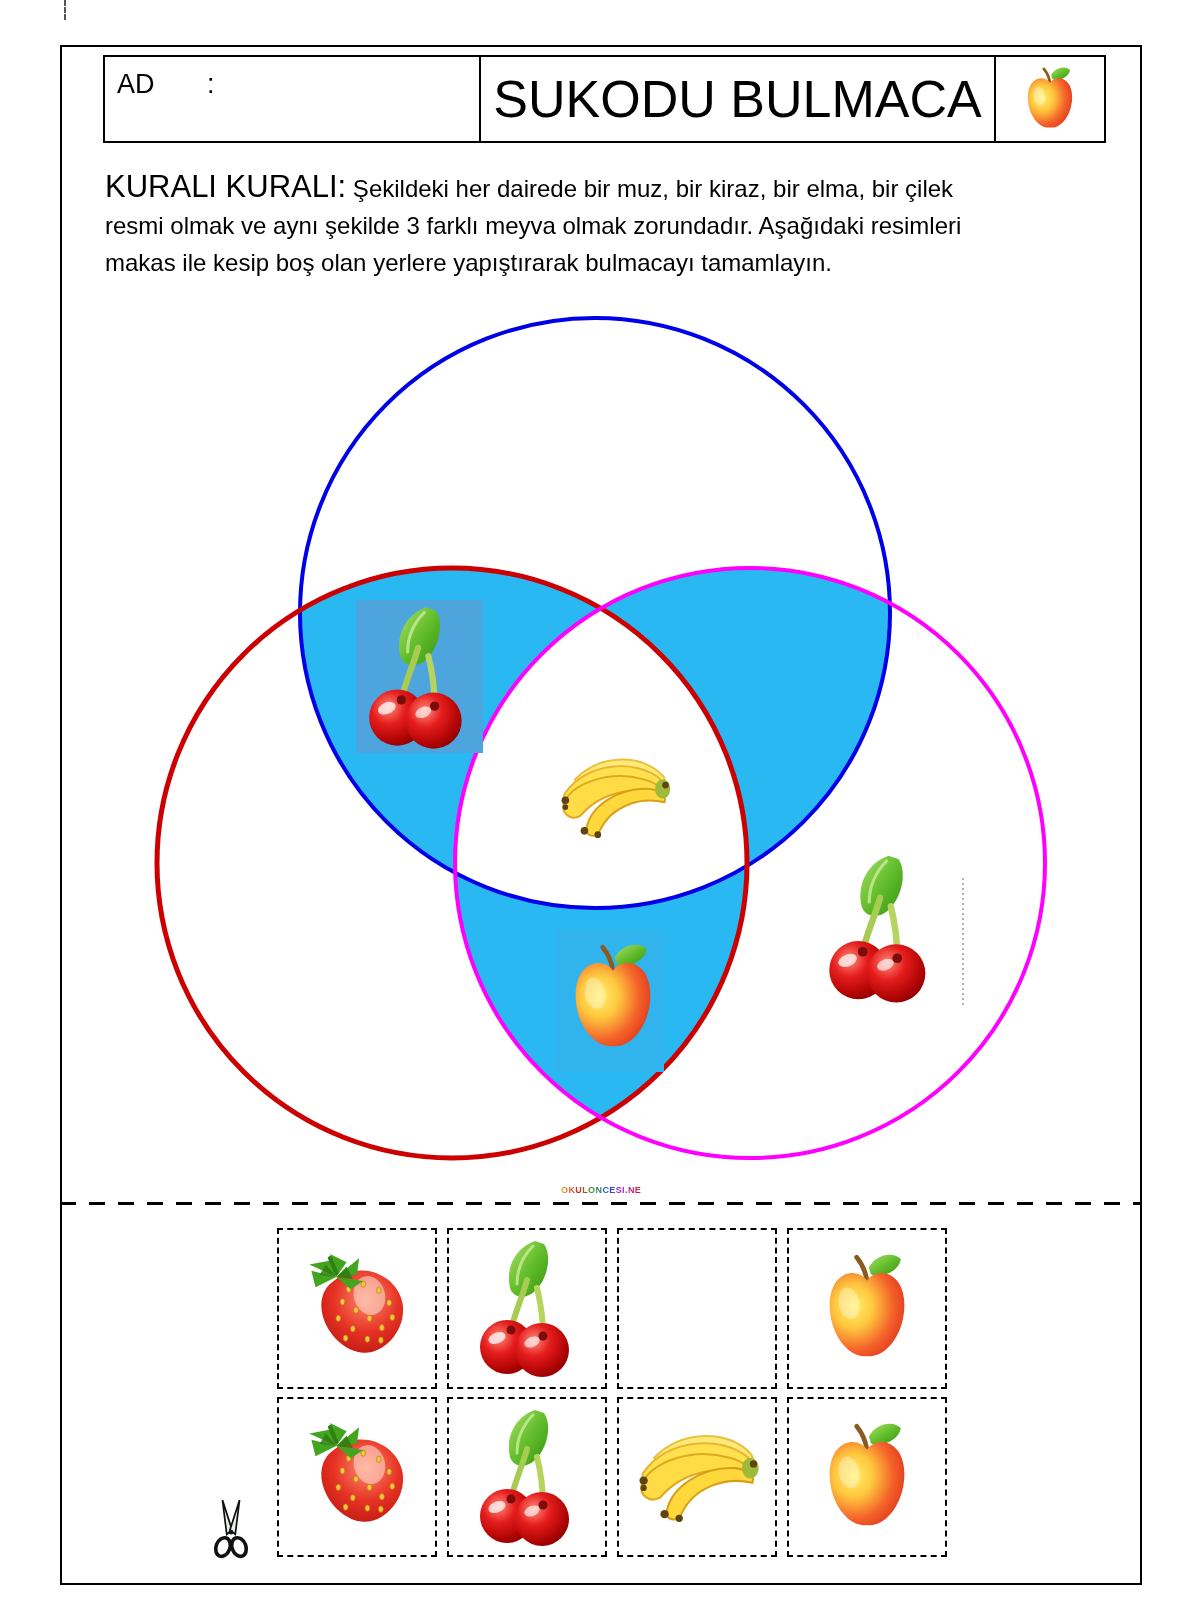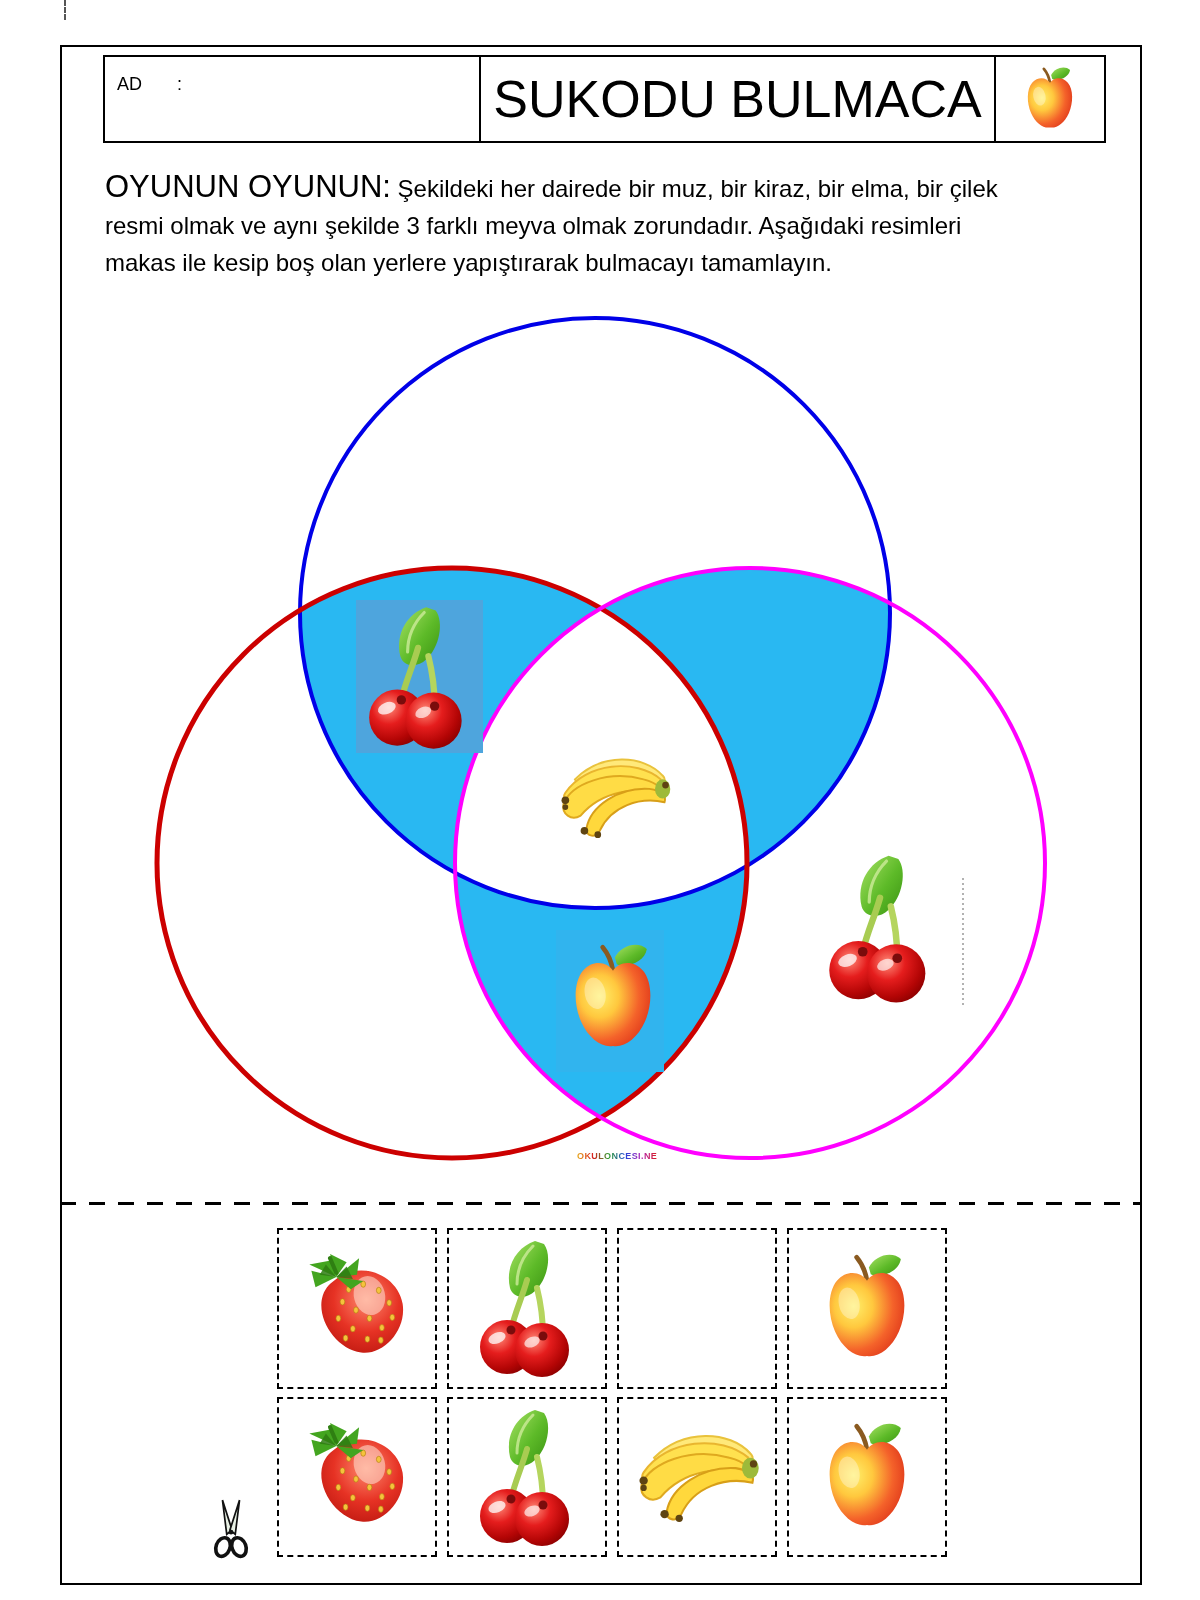--- a/index.html
+++ b/index.html
@@ -7,34 +7,34 @@
     width:1200px;height:1600px;position:relative;background:#ffffff;
     font-family:"Liberation Sans", sans-serif;color:#000;overflow:hidden;
   }
   .abs{position:absolute;}
   
   .page-border{left:60px;top:45px;width:1078px;height:1536px;border:2px solid #000;}
   .reg-mark{left:64px;top:0;width:0;height:20px;border-left:2px dashed #555;}
   
   .header-bar{left:103px;top:55px;width:999px;height:84px;border:2px solid #000;display:flex;background:#fff;}
   .name-box{width:376px;border-right:2px solid #000;box-sizing:border-box;padding:10px 0 0 12px;}
-  .name-line{font-size:18px;line-height:34px;white-space:pre;}
+  .name-line{font-size:27px;line-height:34px;white-space:pre;}
   .title-box{flex:1;border-right:2px solid #000;box-sizing:border-box;display:flex;align-items:center;justify-content:center;}
   .title-text{font-size:52px;letter-spacing:0px;white-space:nowrap;}
   .apple-box{width:108px;display:flex;align-items:center;justify-content:center;}
   .apple-box svg{width:56px;height:68px;}
   
   .rules{left:105px;top:168px;width:893px;font-size:24px;line-height:37px;}
   .rules-label{font-size:31px;}
   
   .venn-layer{left:0;top:0;width:1200px;height:1600px;pointer-events:none;}
   
-  .watermark{left:561px;top:1151px;width:80px;font-size:9px;font-weight:bold;letter-spacing:0.4px;
+  .watermark{left:561px;top:1185px;width:80px;font-size:9px;font-weight:bold;letter-spacing:0.4px;
     background:linear-gradient(90deg,#e6a817,#d92020,#2f9e2f,#2048d9,#b020b8,#d92020);
-    -webkit-background-clip:text;background-clip:text;color:transparent;white-space:nowrap;margin-left:16px;}
+    -webkit-background-clip:text;background-clip:text;color:transparent;white-space:nowrap;}
   
   .cut-line{left:60px;top:1202px;width:1080px;height:3px;
     background:repeating-linear-gradient(90deg,#000 0 16px,transparent 16px 29px);}
   .cut-grid{left:277px;top:1228px;width:670px;height:329px;display:grid;
     grid-template-columns:repeat(4,1fr);grid-template-rows:repeat(2,1fr);gap:8px 10px;}
   .cell{border:2px dashed #000;display:flex;align-items:center;justify-content:center;box-sizing:border-box;background:#fff;}
   .cellfruit{width:120px;height:130px;}
   .fz-strawberry{width:120px;height:112px;}
   .fz-cherry{width:102px;height:140px;}
   .fz-banana{width:136px;height:110px;}
@@ -149,21 +149,21 @@
     <div class="title-text">SUKODU BULMACA</div>
   </div>
   <div class="apple-box">
     <svg viewBox="0 0 100 122">
       <use href="#sym-apple"></use>
     </svg>
   </div>
 </div>
 
 <div class="abs rules">
-  <span class="rules-label">OYUNUN OYUNUN:</span><span> Şekildeki her dairede  bir muz, bir kiraz, bir elma, bir çilek resmi olmak ve aynı şekilde 3 farklı meyva olmak zorundadır. Aşağıdaki resimleri makas ile kesip boş olan yerlere yapıştırarak bulmacayı tamamlayın.</span>
+  <span class="rules-label">KURALI KURALI:</span><span> Şekildeki her dairede  bir muz, bir kiraz, bir elma, bir çilek resmi olmak ve aynı şekilde 3 farklı meyva olmak zorundadır. Aşağıdaki resimleri makas ile kesip boş olan yerlere yapıştırarak bulmacayı tamamlayın.</span>
 </div>
 
 <svg class="abs venn-layer" viewBox="0 0 1200 1600">
   <defs>
     <clipPath id="clipBlue">
         <circle cx="595" cy="613" r="295"></circle>
       </clipPath>
     <clipPath id="clipRed">
         <circle cx="452" cy="863" r="295"></circle>
       </clipPath>

